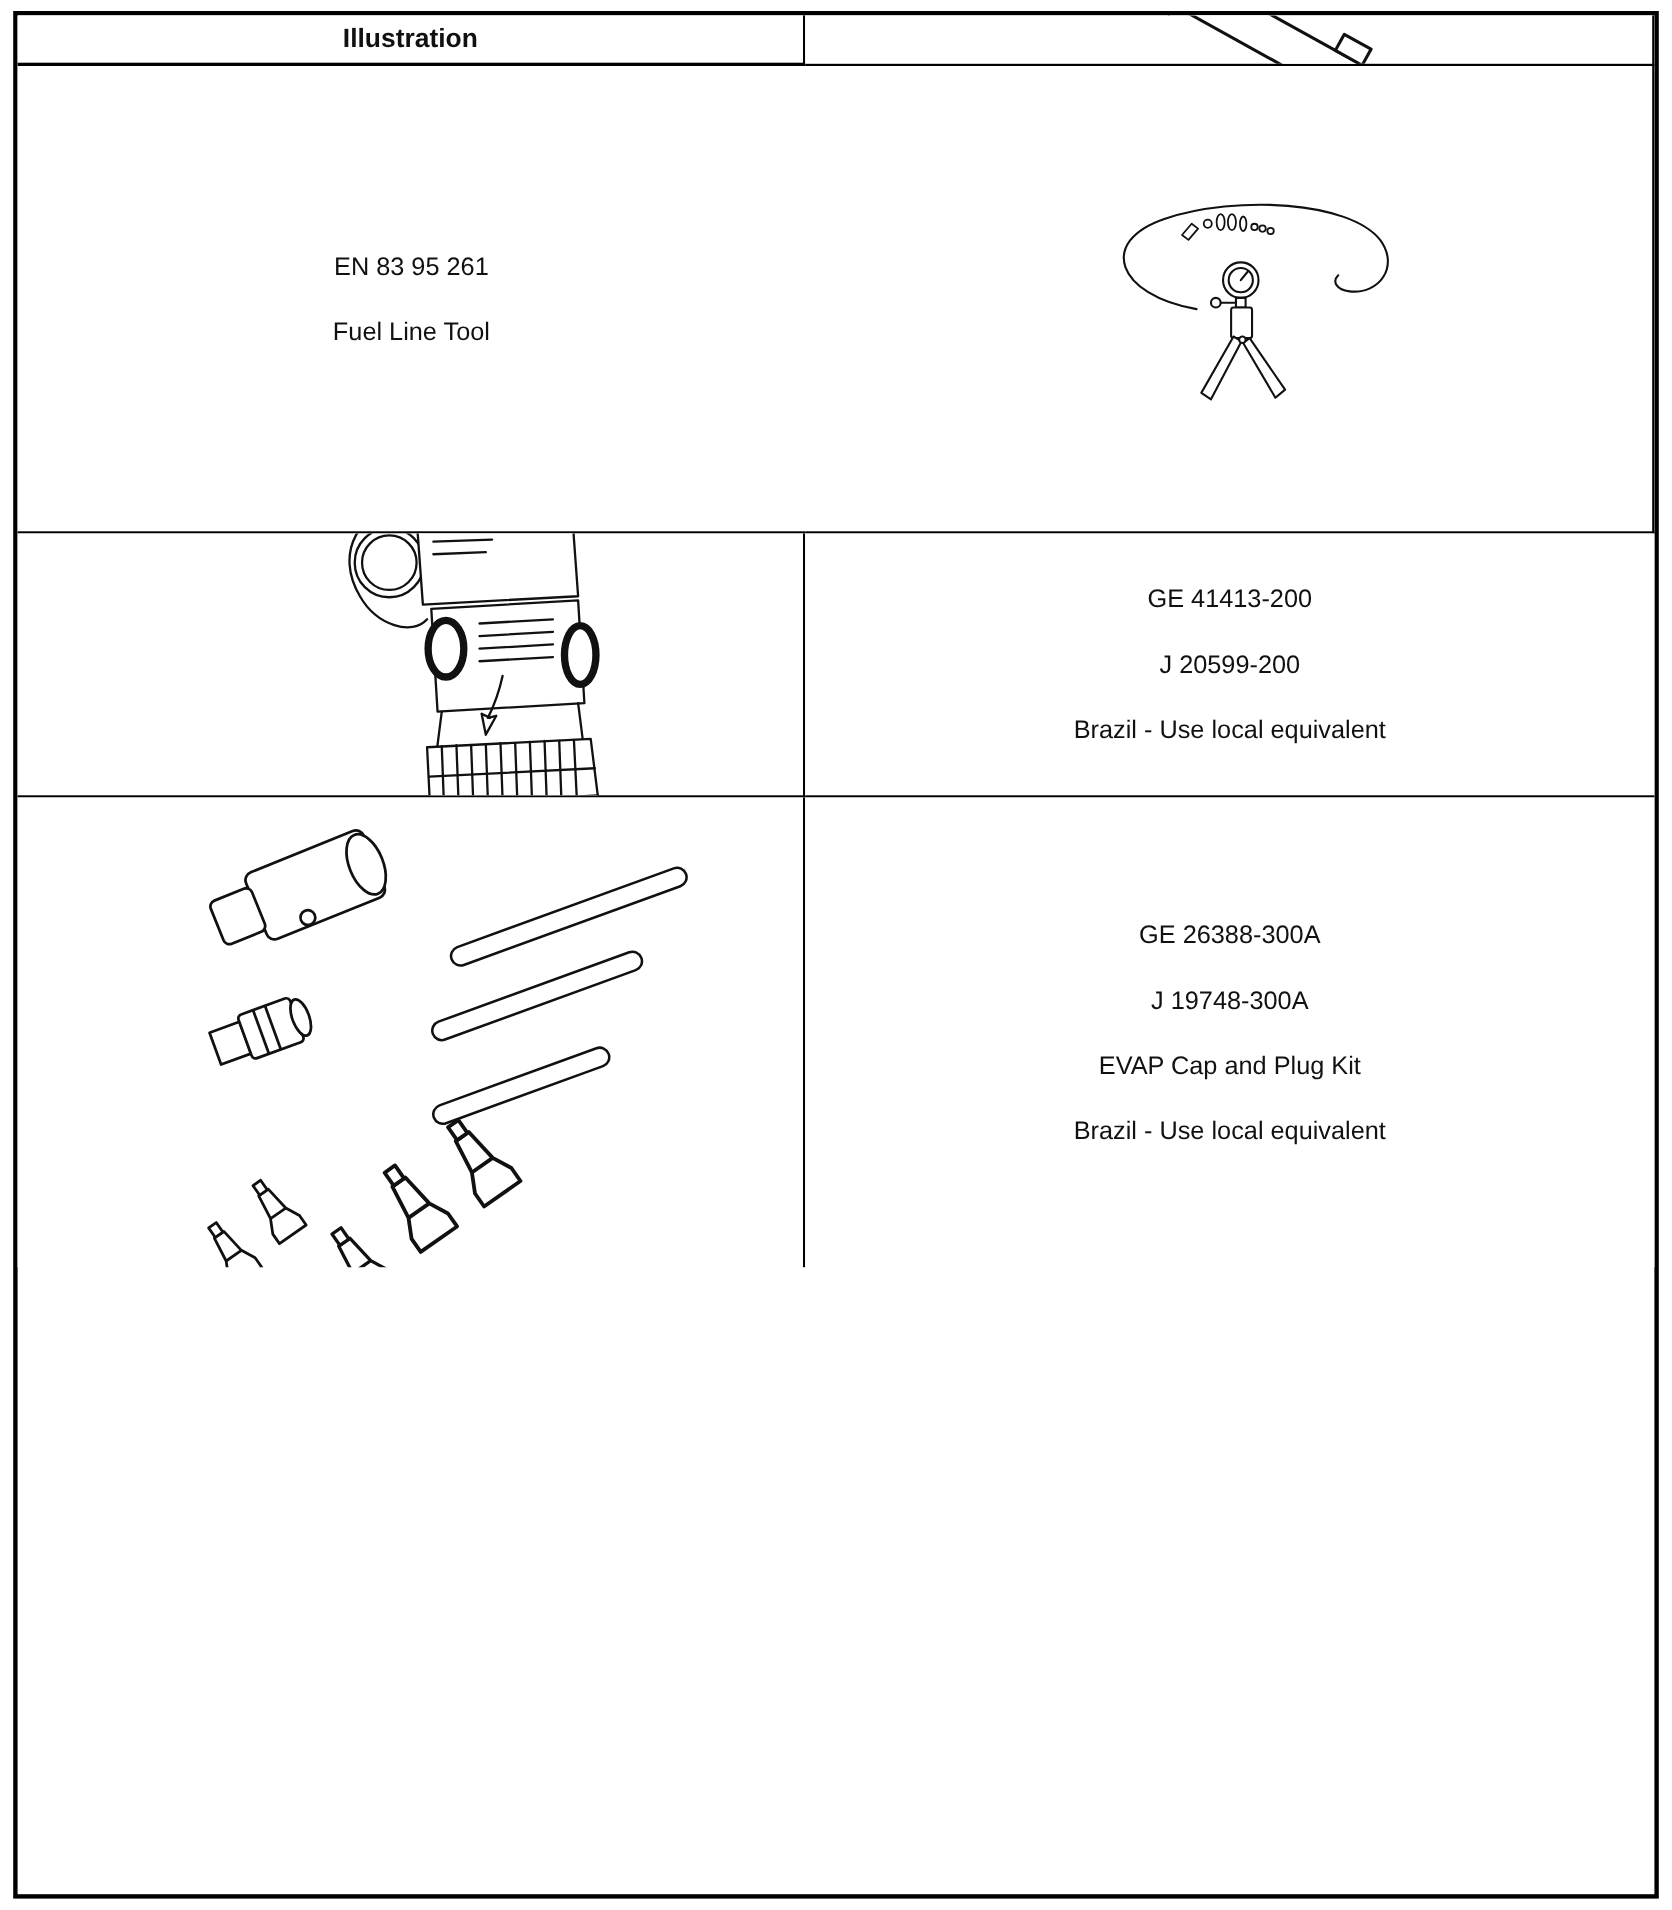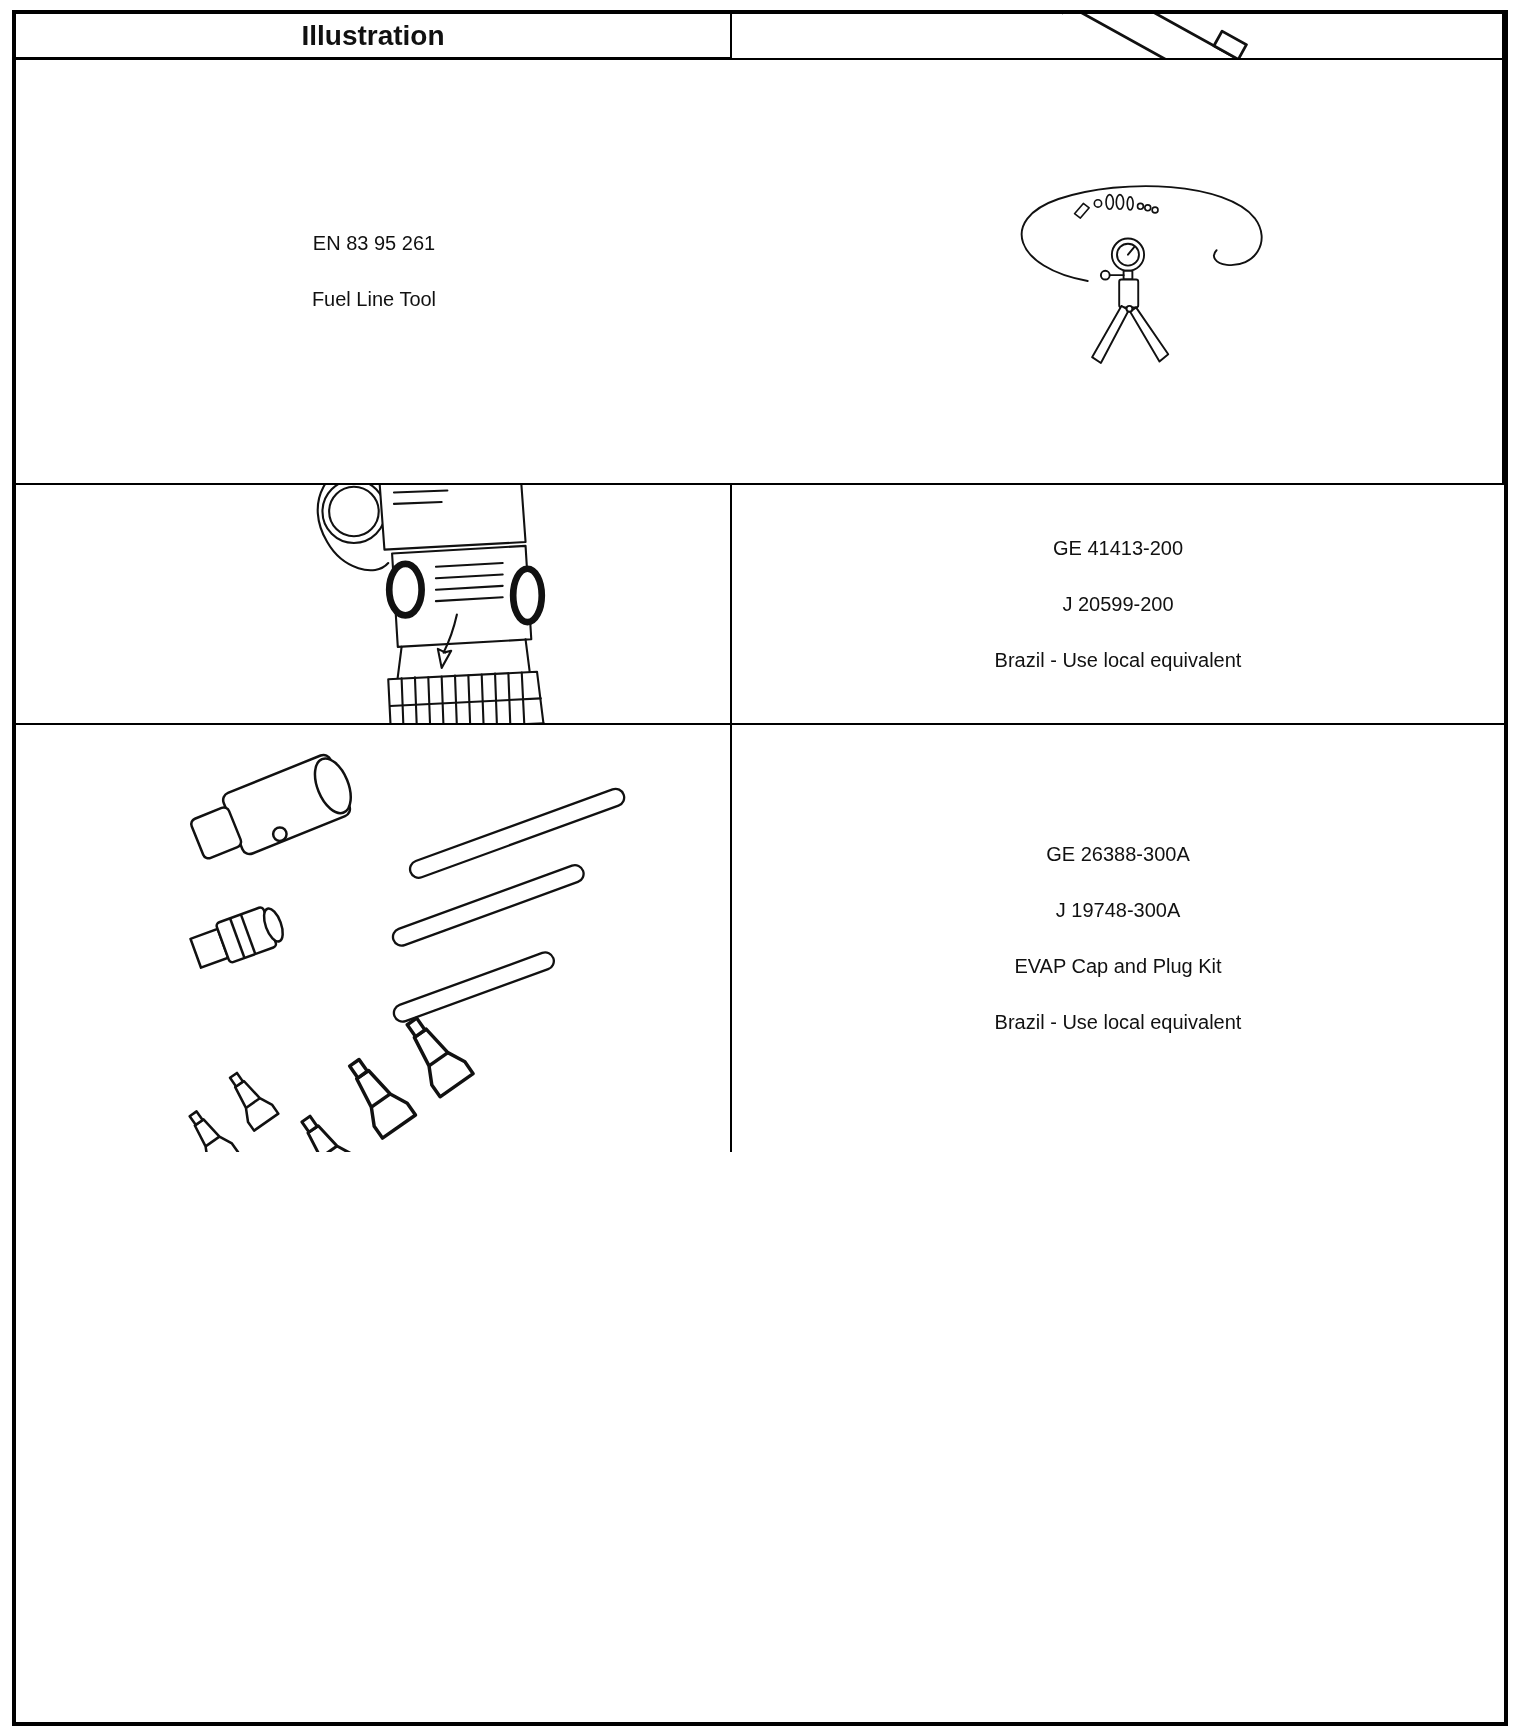--- a/index.html
+++ b/index.html
@@ -22,33 +22,33 @@
   .cell{
     box-sizing:border-box;
     display:flex;
     align-items:center;
     justify-content:center;
     overflow:hidden;
     background:#fff;
   }
   .hdr{
     font-weight:bold;
-    font-size:28px;
+    font-size:24px;
     border-bottom:3px solid #000;
   }
   .ill{border-right:2px solid #000;}
   .rowline{border-bottom:2px solid #000;}
   .txtcell{
     flex-direction:column;
     row-gap:33px;
     padding:10px 24px;
     text-align:center;
   }
   .txtcell div{
-    font-size:20px;
+    font-size:23px;
     line-height:1.15;
   }
   svg{display:block;}
 </style>
 </head>
 <body>
 
 <div class="tool-table">
 
   <div class="cell hdr ill">Illustration</div>

